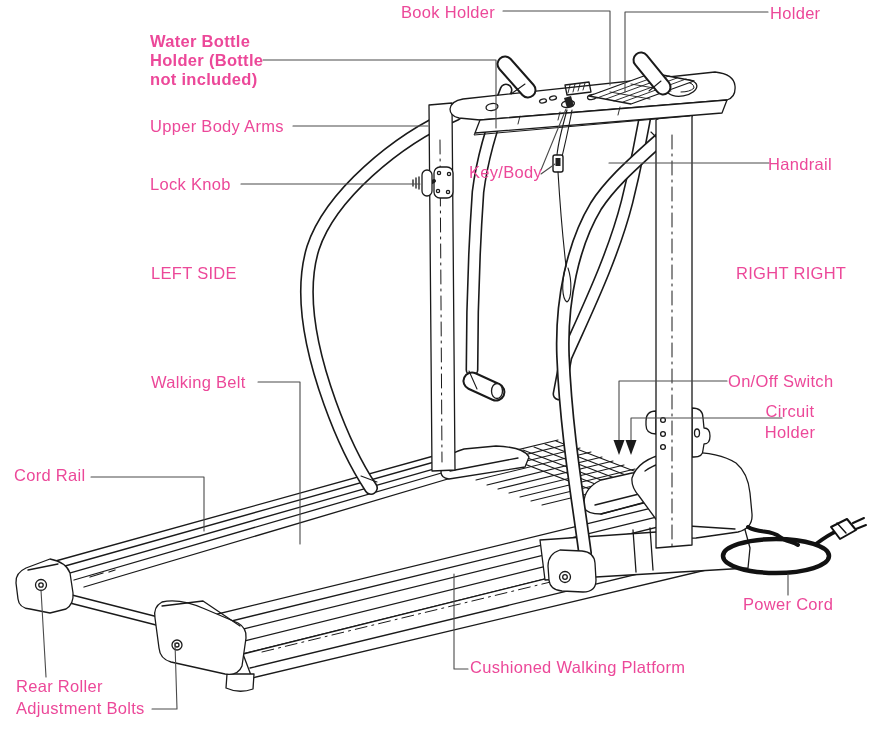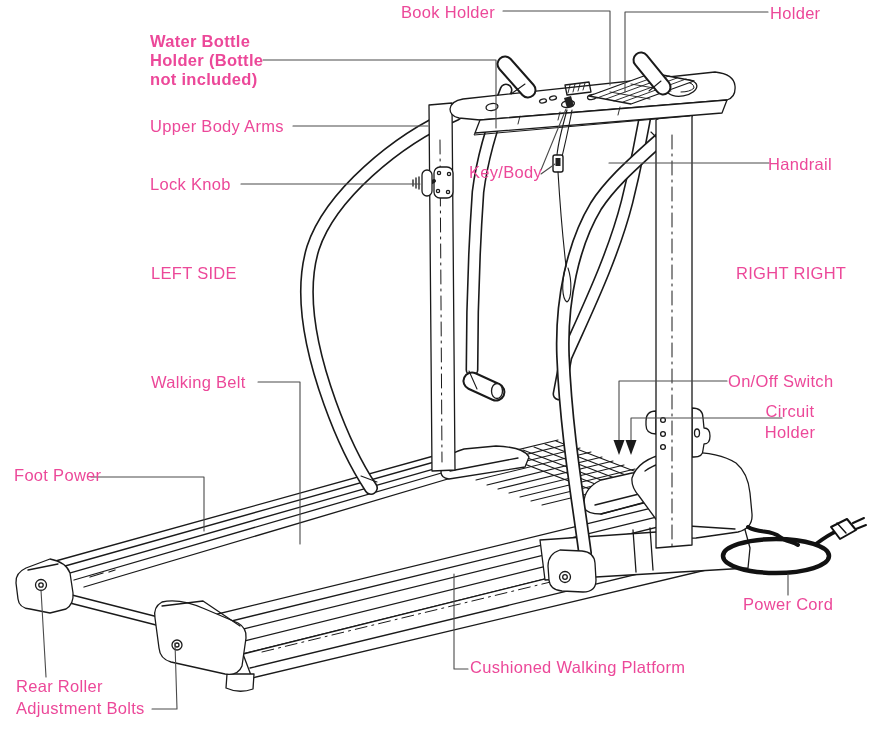--- a/index.html
+++ b/index.html
@@ -239,21 +239,21 @@
   <div class="lbl" style="left:469px;top:163px;"><span>Key/Body</span></div>
   <div class="lbl" style="left:768px;top:155px;text-align:right;"><span>Handrail</span></div>
   <div class="lbl bold" style="left:151px;top:264px;"><span>LEFT SIDE</span></div>
   <div class="lbl bold" style="left:736px;top:264px;"><span>RIGHT RIGHT</span></div>
   <div class="lbl" style="left:151px;top:373px;"><span>Walking Belt</span></div>
   <div class="lbl" style="left:728px;top:372px;"><span>On/Off Switch</span></div>
   <div class="lbl" style="left:740px;top:401px;width:100px;text-align:center;line-height:21px;">
     <span class="ln">Circuit</span>
     <span class="ln">Holder</span>
   </div>
-  <div class="lbl" style="left:14px;top:466px;"><span>Foot Power</span></div>
+  <div class="lbl" style="left:14px;top:466px;"><span>Cord Rail</span></div>
   <div class="lbl" style="left:743px;top:595px;"><span>Power Cord</span></div>
   <div class="lbl" style="left:16px;top:676px;line-height:21.5px;">
     <span class="ln">Rear Roller</span>
     <span class="ln">Adjustment Bolts</span>
   </div>
   <div class="lbl" style="left:470px;top:658px;"><span>Cushioned Walking Platform</span></div>
 
 </div>
 
 </body></html>

